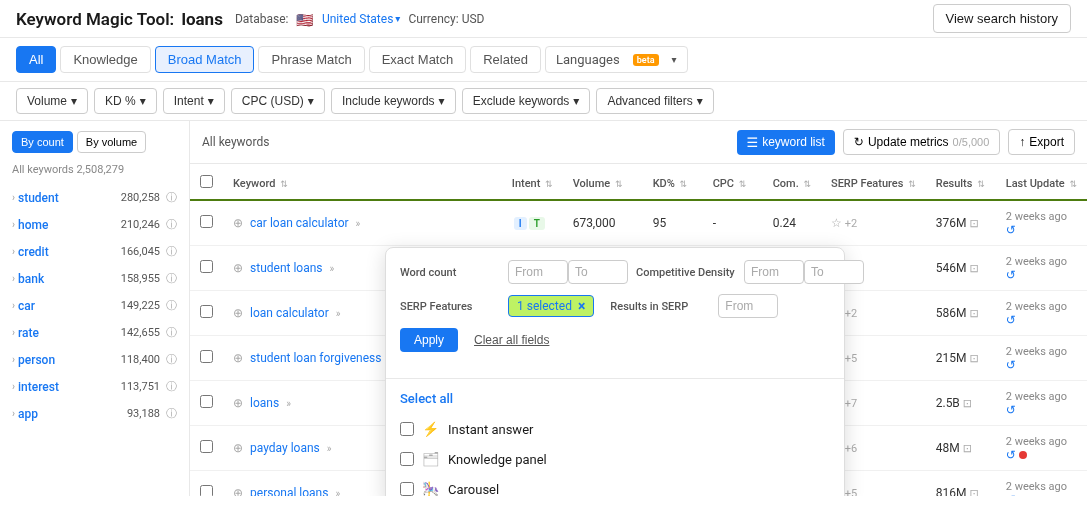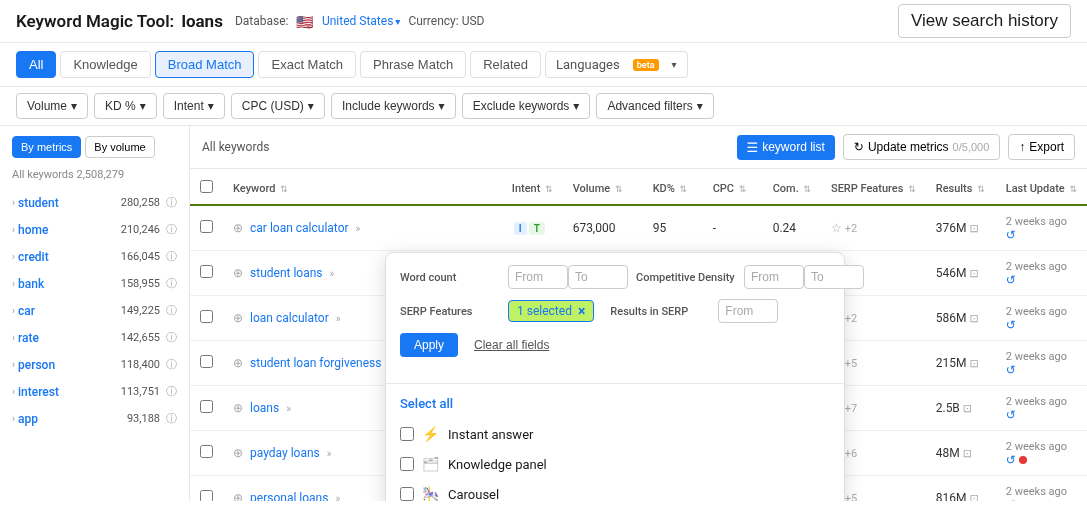--- a/index.html
+++ b/index.html
@@ -3,21 +3,21 @@
   <meta charset="utf-8">
   <style>
     * { box-sizing: border-box; margin: 0; padding: 0; }
     body { font-family: -apple-system, BlinkMacSystemFont, 'Segoe UI', Roboto, sans-serif; font-size: 13px; background: #fff; color: #1a1a1a; width: 1087px; height: 505px; overflow: hidden; }
 
     
     .header { display: flex; align-items: center; justify-content: space-between; padding: 4px 16px; border-bottom: 1px solid #e8e8e8; background: #fff; }
     .header-left { display: flex; align-items: center; gap: 12px; }
     .db-link { color: #1877f2; text-decoration: none; display: flex; align-items: center; gap: 2px; }
     .flag { font-size: 14px; }
-    .view-history-btn { background: #fff; border: 1px solid #ccc; border-radius: 4px; padding: 6px 12px; cursor: pointer; font-size: 17px; color: #1a1a1a; }
+    .view-history-btn { background: #fff; border: 1px solid #ccc; border-radius: 4px; padding: 6px 12px; cursor: pointer; font-size: 13px; color: #1a1a1a; }
 
     
     .tabs-row { display: flex; align-items: center; gap: 4px; padding: 8px 16px; border-bottom: 1px solid #e8e8e8; }
     .tab { padding: 5px 12px; border-radius: 4px; border: 1px solid #e0e0e0; cursor: pointer; font-size: 13px; color: #555; background: #fff; }
     .tab.active { background: #1877f2; color: #fff; border-color: #1877f2; }
     .tab.selected { background: #e8f0fe; border: 1.5px solid #1877f2; color: #1877f2; font-weight: 500; }
     .tab-languages { display: flex; align-items: center; gap: 13px; padding: 5px 10px; border-radius: 4px; border: 1px solid #e0e0e0; cursor: pointer; background: #fff; color: #555; }
     .beta-badge { background: #ff9900; color: #fff; font-size: 9px; border-radius: 3px; padding: 1px 4px; font-weight: 600; }
 
     
@@ -113,22 +113,22 @@
       <span>Currency: USD</span>
     </div>
   </div>
   <button class="view-history-btn">View search history</button>
 </div>
 
 <div class="tabs-row">
   <button class="tab active">All</button>
   <button class="tab">Knowledge</button>
   <button class="tab selected">Broad Match</button>
+  <button class="tab">Phrase Match</button>
   <button class="tab">Exact Match</button>
-  <button class="tab">Phrase Match</button>
   <button class="tab">Related</button>
   <div class="tab-languages">
     <span>Languages</span>
     <span class="beta-badge">beta</span>
     <span style="font-size:10px;color:#555;">▾</span>
   </div>
 </div>
 
 <div class="filter-row">
   <button class="filter-btn">
@@ -158,21 +158,21 @@
   <button class="advanced-filter-btn">
     <span>Advanced filters</span>
     <span>▾</span>
   </button>
 </div>
 
 <div class="content-area">
 
   <div class="sidebar">
     <div class="sidebar-header">
-      <button class="sort-btn active">By metrics</button>
+      <button class="sort-btn active">By count</button>
       <button class="sort-btn">By volume</button>
     </div>
     <div class="sidebar-info">
       <span>All keywords</span>&nbsp;<span>2,508,279</span>
     </div>
     <div id="sidebar-items">
         <div class="sidebar-item">
     <span class="sidebar-item-name">
       <span class="chevron-right">›</span>
       student

